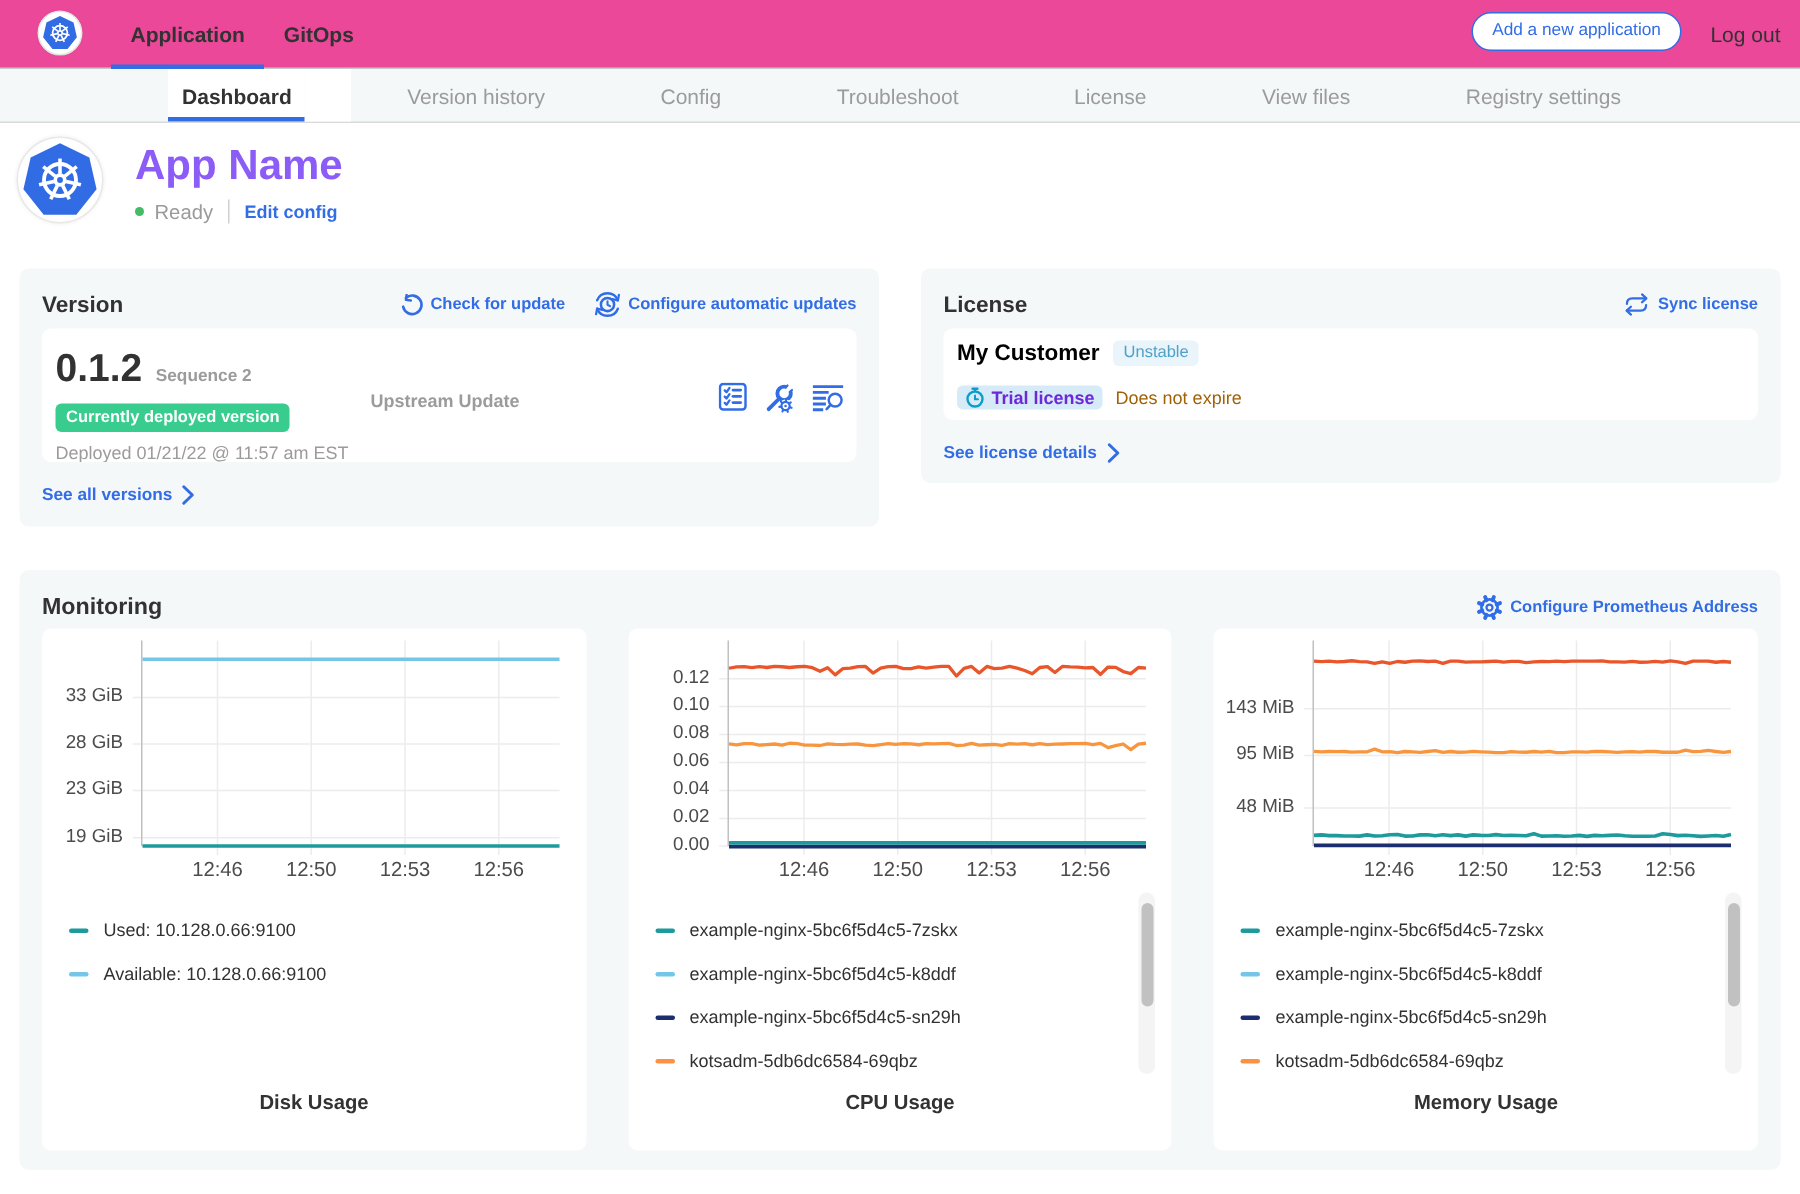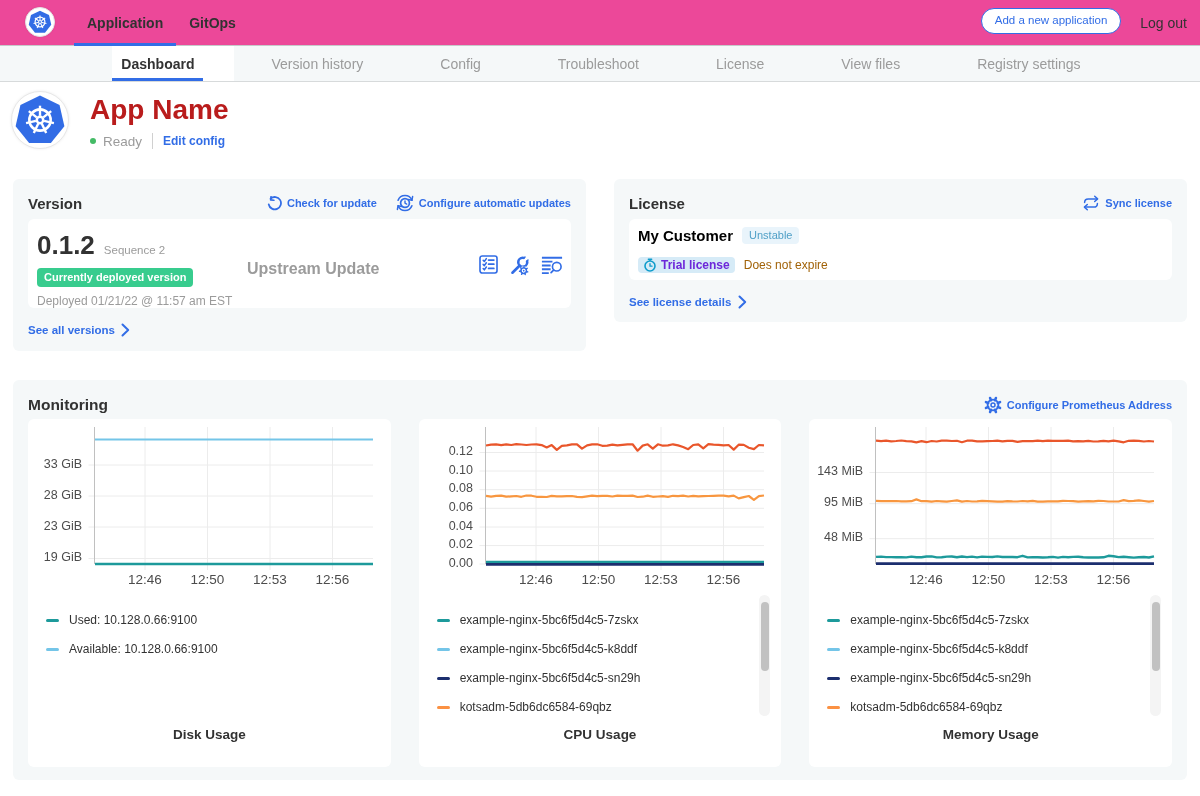--- a/index.html
+++ b/index.html
@@ -17,21 +17,21 @@
 
 .subnav { height:36px; background:#f5f8f9; border-bottom:1px solid #d7dadb; display:flex; justify-content:center; padding-left:2px;gap:20px; }
 .subtab { margin:0 19.5px; padding:0 9px; display:flex; align-items:center; font-size:14px; font-weight:400; color:#9b9b9b; position:relative; }
 .subtab.active { color:#323232; font-weight:700; background:#fff; }
 .subtab.active:before { content:""; position:absolute; left:100%; top:0; bottom:0; width:31px; background:#fff; }
 .subtab.active:after { content:""; position:absolute; left:0; right:0; bottom:0; height:3px; background:#326de6; }
 
 .apphead { display:flex; padding:9px 0 0 11px; }
 .applogo { width:58px; height:58px; border-radius:50%; background:#fff; border:1px solid #e8e8e8; display:flex; align-items:center; justify-content:center; box-shadow:0 0 3px rgba(0,0,0,.08); }
 .apptitle { margin-left:21px; padding-top:4px; }
-.apptitle h1 { font-size:28px; font-weight:700; color:#b91c1c; line-height:30px; }
+.apptitle h1 { font-size:28px; font-weight:700; color:#8b5cf6; line-height:30px; }
 .statusrow { display:flex; align-items:center; margin-top:7px; height:18px; }
 .dot { width:6px; height:6px; border-radius:50%; background:#44bb66; margin-right:7px; }
 .status { font-size:13.5px; color:#9b9b9b; font-weight:400; }
 .vsep { width:1px; height:16px; background:#d0d0d0; margin:0 10px; }
 .editcfg { font-size:12px; font-weight:700; color:#326de6; }
 
 .container { width:1174px; margin:0 auto; }
 .cardrow { display:flex; gap:28px; align-items:flex-start; margin-top:29px; }
 .card { background:#f5f8f9; border-radius:6px; padding:15px; flex:1; }
 .cardhead { display:flex; align-items:center; justify-content:space-between; height:18px; margin-bottom:7px; }
@@ -39,24 +39,24 @@
 .headlinks { display:flex; align-items:center; }
 .hlink { display:flex; align-items:center; font-size:11px; font-weight:700; color:#326de6; margin-left:19px; }
 .hlink svg { margin-right:5px; }
 .innercard { background:#fff; border-radius:6px; }
 .seelink { display:flex; align-items:center; font-size:11.5px; font-weight:700; color:#326de6; margin-top:14px; height:16px; }
 
 .vrow { display:flex; }
 .vleft { width:210px; }
 .vnum { display:flex; align-items:baseline; line-height:23px; }
 .vnum .num { font-size:26px; font-weight:700; color:#323232;text-align:right; }
-.vnum .seq { font-size:11.5px; color:#9b9b9b; margin-left:9px; }
+.vnum .seq { font-size:11.5px; color:#9b9b9b; margin-left:9px;font-weight:bold; }
 .vbadge { display:inline-block; background:#38cc8e; color:#fff; font-size:11px; font-weight:700; border-radius:4px; padding:4px 7px; margin-top:6px; line-height:11px; }
 .vdeployed { font-size:12px; color:#9b9b9b; font-weight:400; margin-top:7px; }
-.vmid { font-size:16px; color:#9b9b9b; font-weight:700; padding-top:26px; white-space:nowrap; }
+.vmid { font-size:12px; color:#9b9b9b; font-weight:700; padding-top:26px; white-space:nowrap; }
 .vicons { margin-left:auto; display:flex; align-items:flex-start; gap:11px; padding-top:21px; }
 
 .lrow1 { display:flex; align-items:center; height:20px; }
 .lname { font-size:15px; font-weight:700; color:#000000; }
 .lbadge { margin-left:9px; background:#e9f4fb; color:#51a0c7; font-size:11px; font-weight:400; border-radius:4px; padding:3px 7px; line-height:11px; }
 .lrow2 { display:flex; align-items:center; margin-top:12px; height:16px; }
 .trial { display:flex; align-items:center; background:#d6ebf7; border-radius:4px; padding:2px 5px; color:#6d28d9; font-size:12px; font-weight:700; height:16px; }
 .trial svg { margin-right:4px; }
 .noexpire { margin-left:9px; font-size:12px; color:#a16207; }
 

